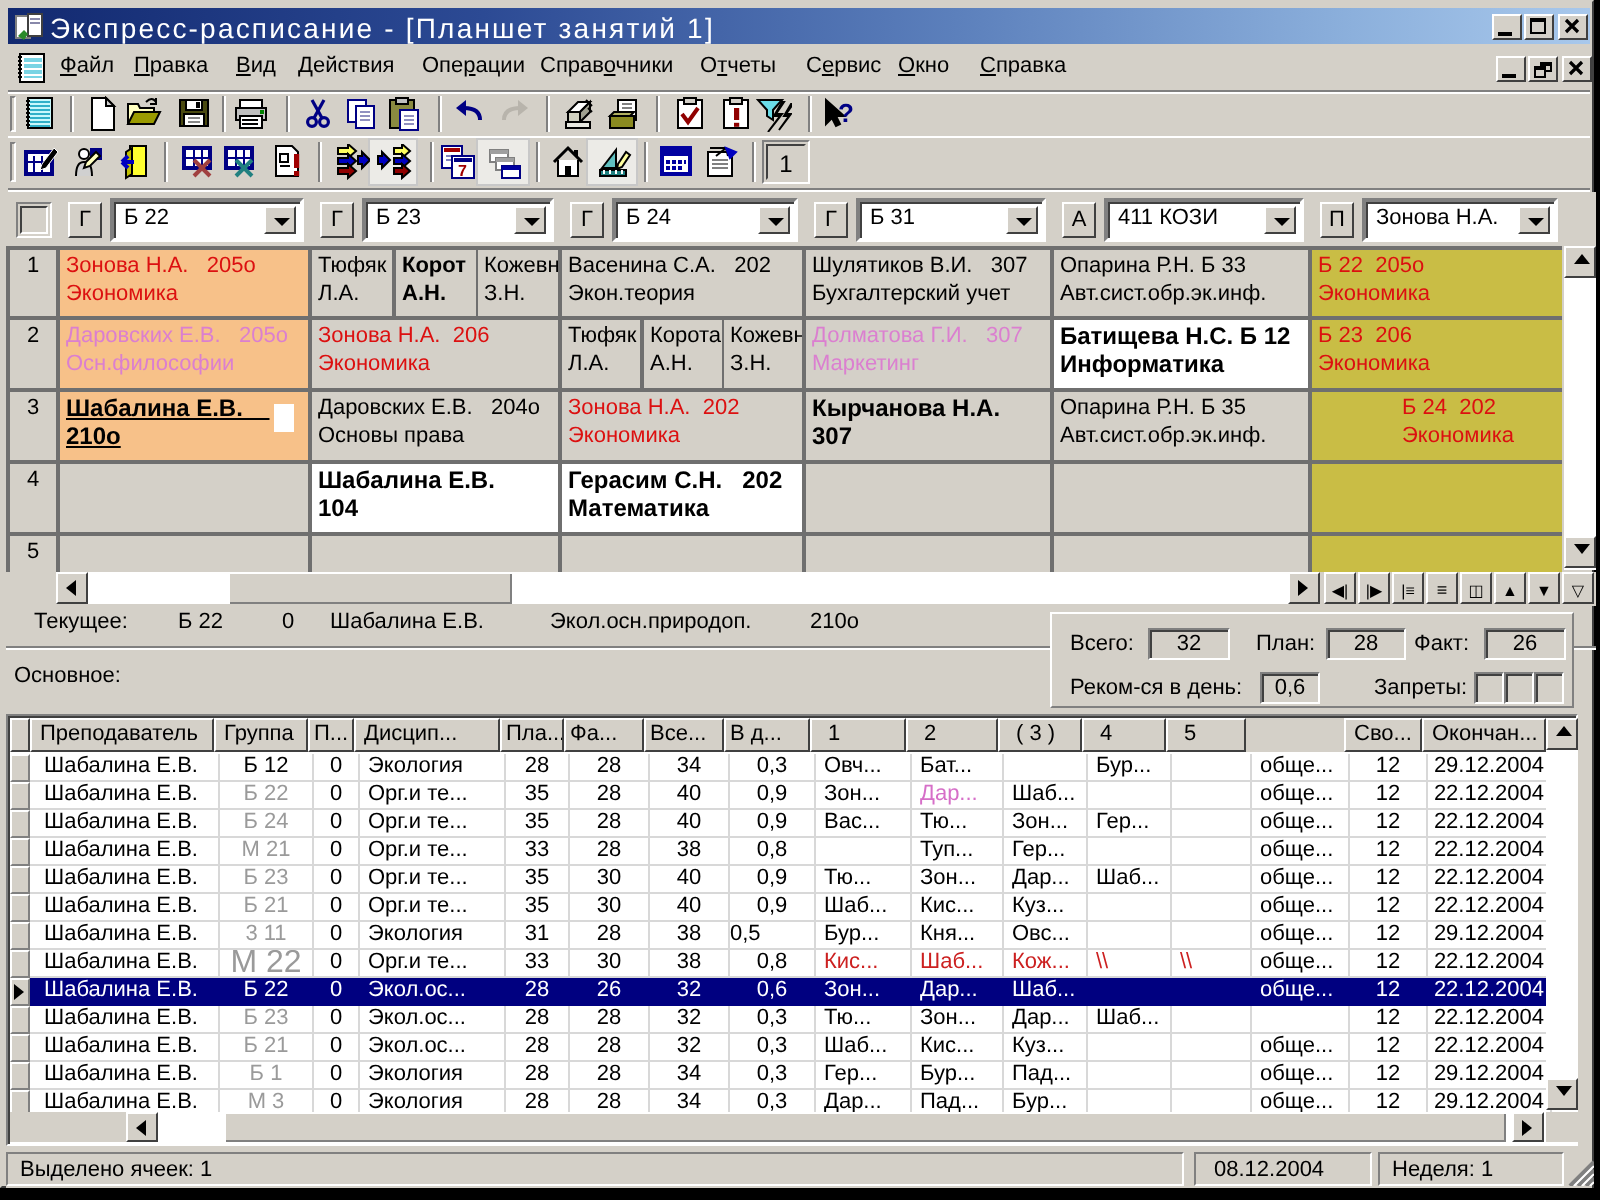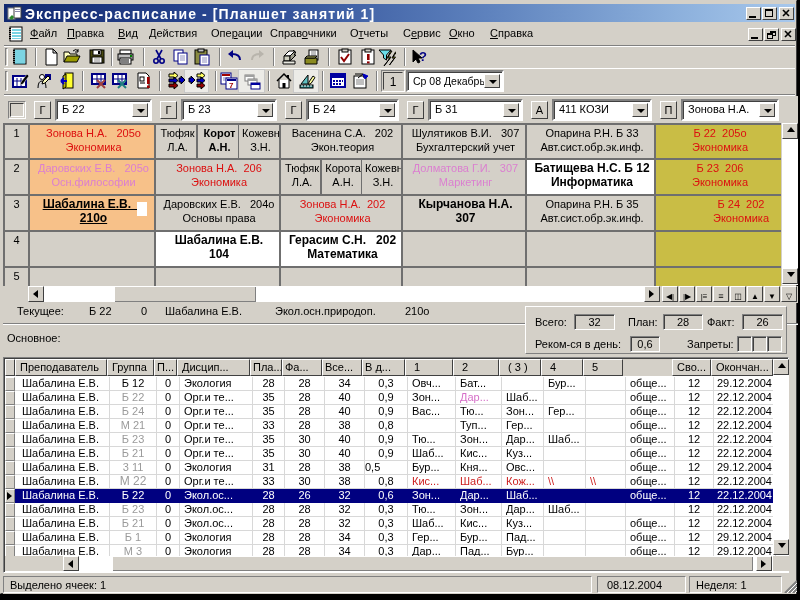--- a/index.html
+++ b/index.html
@@ -8,34 +8,34 @@
 .abs{position:absolute;}
 .raised2{box-shadow:inset 1px 1px 0 #fff, inset -1px -1px 0 #808080;background:#D4D0C8;}
 .sunken{border-top:1px solid #808080;border-left:1px solid #808080;border-right:1px solid #fff;border-bottom:1px solid #fff;}
 .btn{border:1px solid;border-color:#fff #404040 #404040 #fff;background:#D4D0C8;}
 .sep{width:2px;border-left:1px solid #808080;border-right:1px solid #fff;}
 .t11{font-size:11px;}
 .cmb{background:#fff;border:2px solid;border-color:#808080 #fff #fff #808080;box-shadow:inset 1px 1px 0 #404040;}
 .cmbtxt{position:absolute;left:5px;top:3px;font-size:11px;white-space:nowrap;}
 .dd{position:absolute;right:2px;top:2px;bottom:2px;width:16px;border:1px solid;border-color:#fff #404040 #404040 #fff;background:#D4D0C8;}
 .dd:after{content:"";position:absolute;left:4px;top:5px;border:4px solid transparent;border-top:4px solid #000;}
-.cell{position:absolute;overflow:hidden;font-size:11px;line-height:14px;padding:1px 0 0 3px;white-space:nowrap;text-align:center;}
+.cell{position:absolute;overflow:hidden;font-size:11px;line-height:14px;padding:1px 0 0 3px;white-space:nowrap;}
 .gbtn{position:absolute;border:1px solid;border-color:#fff #404040 #404040 #fff;background:#D4D0C8;font-size:11px;text-align:center;}
 </style></head><body>
 <div id="win">
 
 <div class="abs" style="left:3px;top:3px;width:791px;height:18px;background:linear-gradient(90deg,#122970 0%,#2c4a94 30%,#5c80bc 60%,#8cb0dc 85%,#a8c8ec 100%);">
 <svg class="abs" style="left:3px;top:2px" width="16" height="15" viewBox="0 0 16 15">
 <rect x="1" y="2" width="7" height="11" fill="#fff" stroke="#808080"></rect>
 <rect x="7" y="1" width="7" height="11" fill="#fff" stroke="#404040"></rect>
 <path d="M2 12 l3 -3 2 2 -2 3z" fill="#2a8a2a"></path>
 <rect x="8" y="3" width="5" height="1" fill="#88a"></rect>
         <rect x="8" y="5" width="5" height="1" fill="#88a"></rect>
 </svg>
-<span class="abs" style="left:21px;top:2px;color:#fff;font-weight:bold;font-size:14px;letter-spacing:1.1px;">Экспресс-расписание - [Планшет занятий 1]</span>
+<span class="abs" style="left:21px;top:2px;color:#fff;font-weight:normal;font-size:14px;letter-spacing:1.1px;">Экспресс-расписание - [Планшет занятий 1]</span>
 <div class="abs btn" style="left:742px;top:3px;width:15px;height:13px;">
         <div class="abs" style="left:2px;top:8px;width:7px;height:2px;background:#000"></div>
       </div>
 <div class="abs btn" style="left:758px;top:3px;width:15px;height:13px;">
         <div class="abs" style="left:2px;top:1px;width:8px;height:8px;border:1px solid #000;border-top-width:2px;"></div>
       </div>
 <div class="abs btn" style="left:775px;top:3px;width:15px;height:13px;font-size:10px;">
         <svg width="13" height="11" viewBox="0 0 13 11" style="position:absolute;left:0;top:0">
           <path d="M3 2 L9 8 M9 2 L3 8" stroke="#000" stroke-width="1.6"></path>
         </svg>
@@ -339,24 +339,20 @@
           <line x1="4" y1="8" x2="12" y2="8"></line>
           <line x1="4" y1="10" x2="12" y2="10"></line>
           <line x1="4" y1="12" x2="12" y2="12"></line>
         </g>
         <path d="M6 6 l5 -4 m0 0 l1 4 m-1 -4 l-8 0" stroke="#000" fill="none"></path>
         <path d="M11 2 l5 2 -3 3 z" fill="#0000c0" stroke="#0000c0"></path>
       </svg>
       <div class="abs sep" style="left:372px;top:2px;height:20px;"></div>
       <div class="abs sunken" style="left:377px;top:1px;width:24px;height:22px;background:#D4D0C8;">
         <div style="position:absolute;left:1px;top:1px;right:1px;bottom:1px;border:1px solid;border-color:#404040 #D4D0C8 #D4D0C8 #404040;background:#D4D0C8;text-align:center;line-height:18px;font-size:12px;">1</div>
-      </div>
-      <div class="abs cmb" style="left:402px;top:1px;width:98px;height:22px;">
-        <span class="cmbtxt" style="top:3px;font-size:10.5px;">Ср 08 Декабрь</span>
-        <span class="dd"></span>
       </div>
     </div>
 <div class="abs" style="left:3px;top:93px;width:791px;height:0;border-top:1px solid #808080;"></div>
 <div class="abs" style="left:3px;top:94px;width:791px;height:0;border-top:1px solid #fff;"></div>
 <div class="abs" style="left:0px;top:95px;width:797px;height:27px;background:#D4D0C8;">
       <div class="abs sunken" style="left:7px;top:5px;width:18px;height:18px;background:#D4D0C8;">
         <div style="position:absolute;inset:1px;border:1px solid;border-color:#404040 #fff #fff #404040;"></div>
       </div>
       <div class="gbtn" style="left:33px;top:5px;width:17px;height:18px;line-height:16px;">Г</div>
       <div class="abs cmb" style="left:54px;top:3px;width:97px;height:22px;">
@@ -624,21 +620,21 @@
         <div class="abs" style="left:487px;top:0;width:42px;height:14px;font-size:11px;line-height:13px;color:#000;border-right:1px solid #d8d8d8;text-align:left;padding-left:4px;padding-right:0px;white-space:nowrap;overflow:hidden;">Овс...</div>
         <div class="abs" style="left:529px;top:0;width:42px;height:14px;font-size:11px;line-height:13px;color:#000;border-right:1px solid #d8d8d8;text-align:left;padding-left:4px;padding-right:0px;white-space:nowrap;overflow:hidden;"></div>
         <div class="abs" style="left:571px;top:0;width:40px;height:14px;font-size:11px;line-height:13px;color:#000;border-right:1px solid #d8d8d8;text-align:left;padding-left:4px;padding-right:0px;white-space:nowrap;overflow:hidden;"></div>
         <div class="abs" style="left:611px;top:0;width:49px;height:14px;font-size:11px;line-height:13px;color:#000;border-right:1px solid #d8d8d8;text-align:left;padding-left:4px;padding-right:0px;white-space:nowrap;overflow:hidden;">обще...</div>
         <div class="abs" style="left:660px;top:0;width:39px;height:14px;font-size:11px;line-height:13px;color:#000;border-right:1px solid #d8d8d8;text-align:center;padding-left:0px;padding-right:0px;white-space:nowrap;overflow:hidden;">12</div>
         <div class="abs" style="left:699px;top:0;width:62px;height:14px;font-size:11px;line-height:13px;color:#000;border-right:1px solid #d8d8d8;text-align:right;padding-left:0px;padding-right:3px;white-space:nowrap;overflow:hidden;">29.12.2004</div>
       </div>
       <div class="abs" style="left:1px;top:103px;width:10px;height:14px;background:#D4D0C8;border:1px solid;border-color:#fff #808080 #808080 #fff;"></div>
       <div class="abs" style="left:11px;top:117px;width:761px;height:14px;background:#fff;border-bottom:1px solid #d8d8d8;overflow:hidden;">
         <div class="abs" style="left:3px;top:0;width:92px;height:14px;font-size:11px;line-height:13px;color:#000;border-right:1px solid #d8d8d8;text-align:left;padding-left:4px;padding-right:0px;white-space:nowrap;overflow:hidden;">Шабалина Е.В.</div>
-        <div class="abs" style="left:95px;top:0;width:47px;height:14px;font-size:12px;line-height:13px;color:#9a9a9a;border-right:1px solid #d8d8d8;text-align:center;padding-left:0px;padding-right:0px;white-space:nowrap;overflow:hidden;">М 22</div>
+        <div class="abs" style="left:95px;top:0;width:47px;height:14px;font-size:16px;line-height:13px;color:#9a9a9a;border-right:1px solid #d8d8d8;text-align:center;padding-left:0px;padding-right:0px;white-space:nowrap;overflow:hidden;">М 22</div>
         <div class="abs" style="left:142px;top:0;width:23px;height:14px;font-size:11px;line-height:13px;color:#000;border-right:1px solid #d8d8d8;text-align:center;padding-left:0px;padding-right:0px;white-space:nowrap;overflow:hidden;">0</div>
         <div class="abs" style="left:165px;top:0;width:73px;height:14px;font-size:11px;line-height:13px;color:#000;border-right:1px solid #d8d8d8;text-align:left;padding-left:4px;padding-right:0px;white-space:nowrap;overflow:hidden;">Орг.и те...</div>
         <div class="abs" style="left:238px;top:0;width:32px;height:14px;font-size:11px;line-height:13px;color:#000;border-right:1px solid #d8d8d8;text-align:center;padding-left:0px;padding-right:0px;white-space:nowrap;overflow:hidden;">33</div>
         <div class="abs" style="left:270px;top:0;width:40px;height:14px;font-size:11px;line-height:13px;color:#000;border-right:1px solid #d8d8d8;text-align:center;padding-left:0px;padding-right:0px;white-space:nowrap;overflow:hidden;">30</div>
         <div class="abs" style="left:310px;top:0;width:40px;height:14px;font-size:11px;line-height:13px;color:#000;border-right:1px solid #d8d8d8;text-align:center;padding-left:0px;padding-right:0px;white-space:nowrap;overflow:hidden;">38</div>
         <div class="abs" style="left:350px;top:0;width:43px;height:14px;font-size:11px;line-height:13px;color:#000;border-right:1px solid #d8d8d8;text-align:center;padding-left:0px;padding-right:0px;white-space:nowrap;overflow:hidden;">0,8</div>
         <div class="abs" style="left:393px;top:0;width:48px;height:14px;font-size:11px;line-height:13px;color:#CC2020;border-right:1px solid #d8d8d8;text-align:left;padding-left:4px;padding-right:0px;white-space:nowrap;overflow:hidden;">Кис...</div>
         <div class="abs" style="left:441px;top:0;width:46px;height:14px;font-size:11px;line-height:13px;color:#CC2020;border-right:1px solid #d8d8d8;text-align:left;padding-left:4px;padding-right:0px;white-space:nowrap;overflow:hidden;">Шаб...</div>
         <div class="abs" style="left:487px;top:0;width:42px;height:14px;font-size:11px;line-height:13px;color:#CC2020;border-right:1px solid #d8d8d8;text-align:left;padding-left:4px;padding-right:0px;white-space:nowrap;overflow:hidden;">Кож...</div>
         <div class="abs" style="left:529px;top:0;width:42px;height:14px;font-size:11px;line-height:13px;color:#CC2020;border-right:1px solid #d8d8d8;text-align:left;padding-left:4px;padding-right:0px;white-space:nowrap;overflow:hidden;">\\</div>

